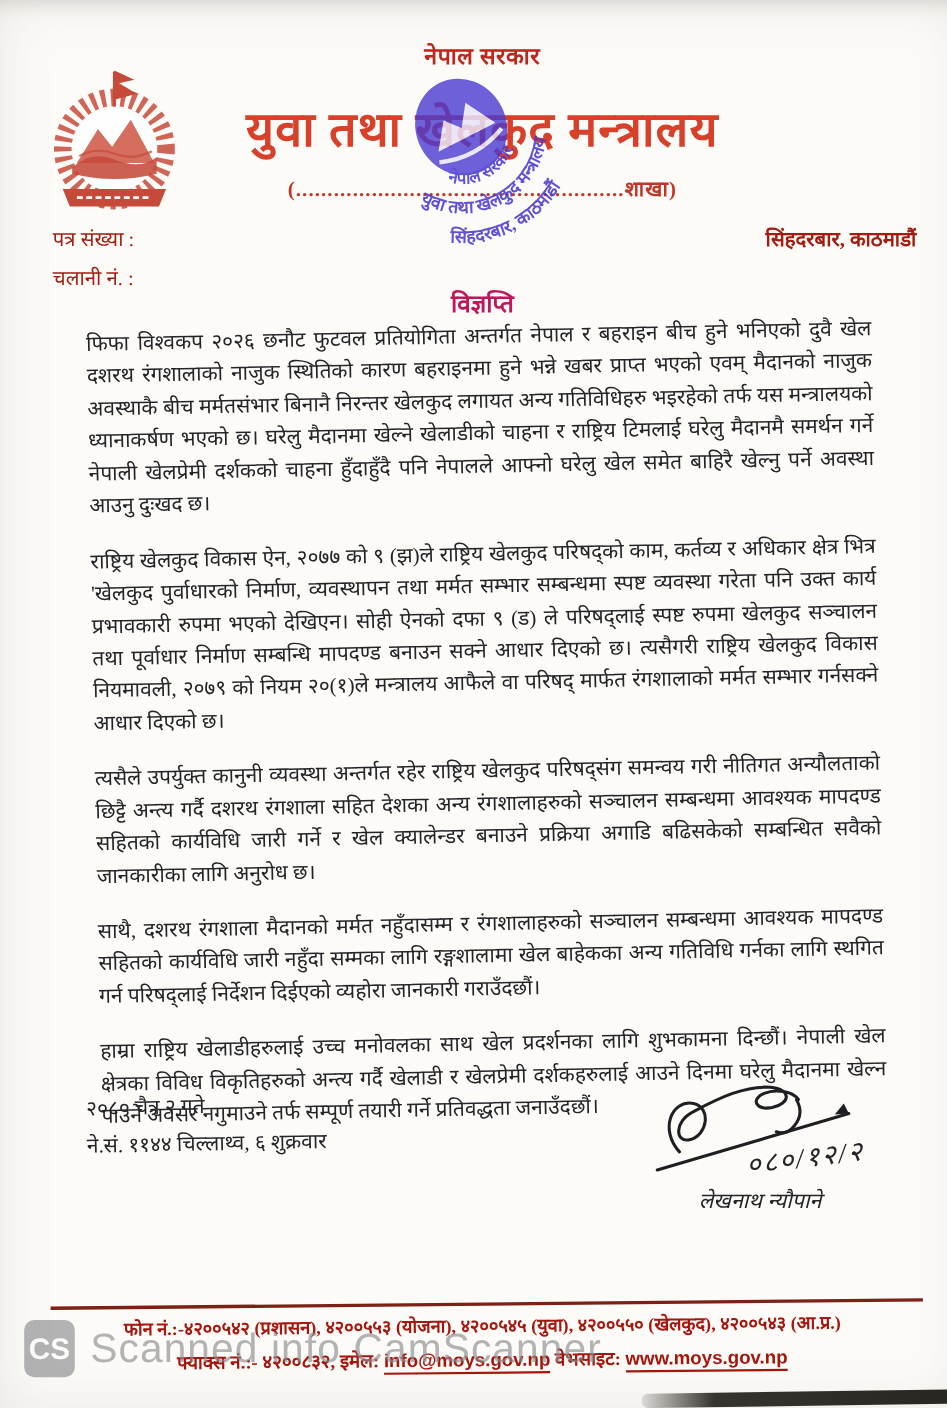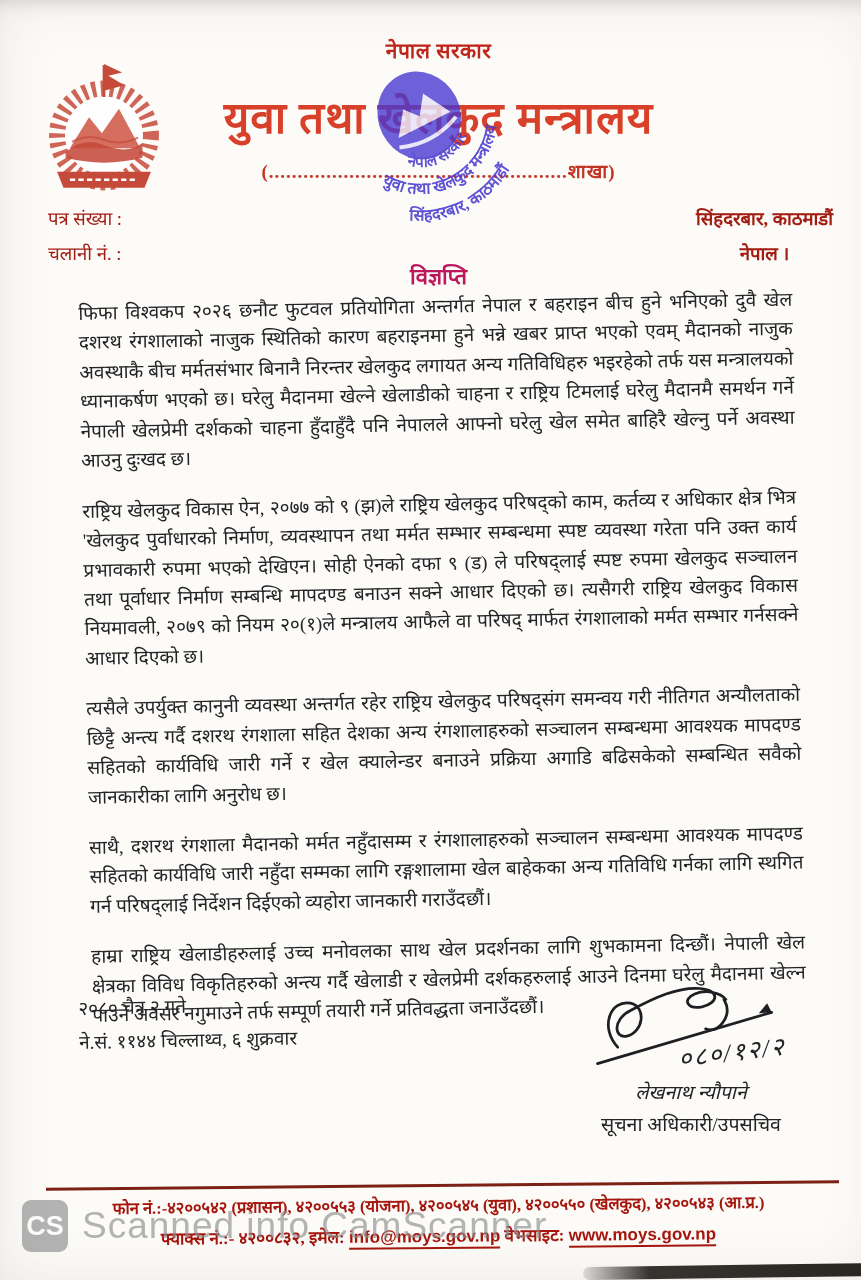--- a/index.html
+++ b/index.html
@@ -129,21 +129,20 @@
       <text font-size="18" font-weight="bold"><textPath href="#arcC" startOffset="50%" text-anchor="middle">सिंहदरबार, काठमाडौं</textPath></text>
     </g>
   </svg>
 
   <div class="meta-left">
     <div>पत्र संख्या :</div>
     <div>चलानी नं. :</div>
   </div>
   <div class="meta-right">
     <div>सिंहदरबार, काठमाडौं</div>
-    <div>नेपाल ।</div>
   </div>
 
   <h2 class="notice-title">विज्ञप्ति</h2>
 
   <div class="letter-body">
     <p>फिफा विश्वकप २०२६ छनौट फुटवल प्रतियोगिता अन्तर्गत नेपाल र बहराइन बीच हुने भनिएको दुवै खेल दशरथ रंगशालाको नाजुक स्थितिको कारण बहराइनमा हुने भन्ने खबर प्राप्त भएको एवम् मैदानको नाजुक अवस्थाकै बीच मर्मतसंभार बिनानै निरन्तर खेलकुद लगायत अन्य गतिविधिहरु भइरहेको तर्फ यस मन्त्रालयको ध्यानाकर्षण भएको छ। घरेलु मैदानमा खेल्ने खेलाडीको चाहना र राष्ट्रिय टिमलाई घरेलु मैदानमै समर्थन गर्ने नेपाली खेलप्रेमी दर्शकको चाहना हुँदाहुँदै पनि नेपालले आफ्नो घरेलु खेल समेत बाहिरै खेल्नु पर्ने अवस्था आउनु दुःखद छ।</p>
     <p>राष्ट्रिय खेलकुद विकास ऐन, २०७७ को ९ (झ)ले राष्ट्रिय खेलकुद परिषद्को काम, कर्तव्य र अधिकार क्षेत्र भित्र 'खेलकुद पुर्वाधारको निर्माण, व्यवस्थापन तथा मर्मत सम्भार सम्बन्धमा स्पष्ट व्यवस्था गरेता पनि उक्त कार्य प्रभावकारी रुपमा भएको देखिएन। सोही ऐनको दफा ९ (ड) ले परिषद्लाई स्पष्ट रुपमा खेलकुद सञ्चालन तथा पूर्वाधार निर्माण सम्बन्धि मापदण्ड बनाउन सक्ने आधार दिएको छ। त्यसैगरी राष्ट्रिय खेलकुद विकास नियमावली, २०७९ को नियम २०(१)ले मन्त्रालय आफैले वा परिषद् मार्फत रंगशालाको मर्मत सम्भार गर्नसक्ने आधार दिएको छ।</p>
     <p>त्यसैले उपर्युक्त कानुनी व्यवस्था अन्तर्गत रहेर राष्ट्रिय खेलकुद परिषद्संग समन्वय गरी नीतिगत अन्यौलताको छिट्टै अन्त्य गर्दै दशरथ रंगशाला सहित देशका अन्य रंगशालाहरुको सञ्चालन सम्बन्धमा आवश्यक मापदण्ड सहितको कार्यविधि जारी गर्ने र खेल क्यालेन्डर बनाउने प्रक्रिया अगाडि बढिसकेको सम्बन्धित सवैको जानकारीका लागि अनुरोध छ।</p>
     <p>साथै, दशरथ रंगशाला मैदानको मर्मत नहुँदासम्म र रंगशालाहरुको सञ्चालन सम्बन्धमा आवश्यक मापदण्ड सहितको कार्यविधि जारी नहुँदा सम्मका लागि रङ्गशालामा खेल बाहेकका अन्य गतिविधि गर्नका लागि स्थगित गर्न परिषद्लाई निर्देशन दिईएको व्यहोरा जानकारी गराउँदछौं।</p>
     <p>हाम्रा राष्ट्रिय खेलाडीहरुलाई उच्च मनोवलका साथ खेल प्रदर्शनका लागि शुभकामना दिन्छौं। नेपाली खेल क्षेत्रका विविध विकृतिहरुको अन्त्य गर्दै खेलाडी र खेलप्रेमी दर्शकहरुलाई आउने दिनमा घरेलु मैदानमा खेल्न पाउने अवसर नगुमाउने तर्फ सम्पूर्ण तयारी गर्ने प्रतिवद्धता जनाउँदछौं।</p>
@@ -158,21 +157,20 @@
     <svg class="sign-scrawl" viewBox="0 0 220 120" aria-hidden="true">
       <g stroke="#1e1e23" stroke-width="3" fill="none" stroke-linecap="round">
         <path d="M30 82 C10 60 22 30 44 34 C62 38 58 66 40 70 C26 73 24 52 44 42 C70 28 96 16 120 18 C142 20 140 34 122 38 C106 41 100 30 114 24 C126 19 142 22 148 30"></path>
         <path d="M146 30 q8 14 -2 26 q-8 10 -18 6"></path>
         <path d="M8 100 L198 44"></path>
         <path d="M198 44 l-14 1 9 -11 z" fill="#1e1e23" stroke="none"></path>
       </g>
     </svg>
     <div class="hand-date">०८०/१२/२</div>
     <div class="sign-name">लेखनाथ न्यौपाने</div>
-    <div class="sign-post">सूचना अधिकारी/उपसचिव</div>
   </div>
 
   <div class="footer-rule"></div>
   <div class="footer-line1">फोन नं.:-४२००५४२ (प्रशासन), ४२००५५३ (योजना), ४२००५४५ (युवा), ४२००५५० (खेलकुद), ४२००५४३ (आ.प्र.)</div>
   <div class="footer-line2">
     <span>फ्याक्स नं.:- ४२००८३२, इमेल: </span><span class="u-red latin">info@moys.gov.np</span><span> वेभसाइट: </span><span class="u-red latin">www.moys.gov.np</span>
   </div>
 
   <div class="watermark">
     <div class="cs-badge">CS</div>

